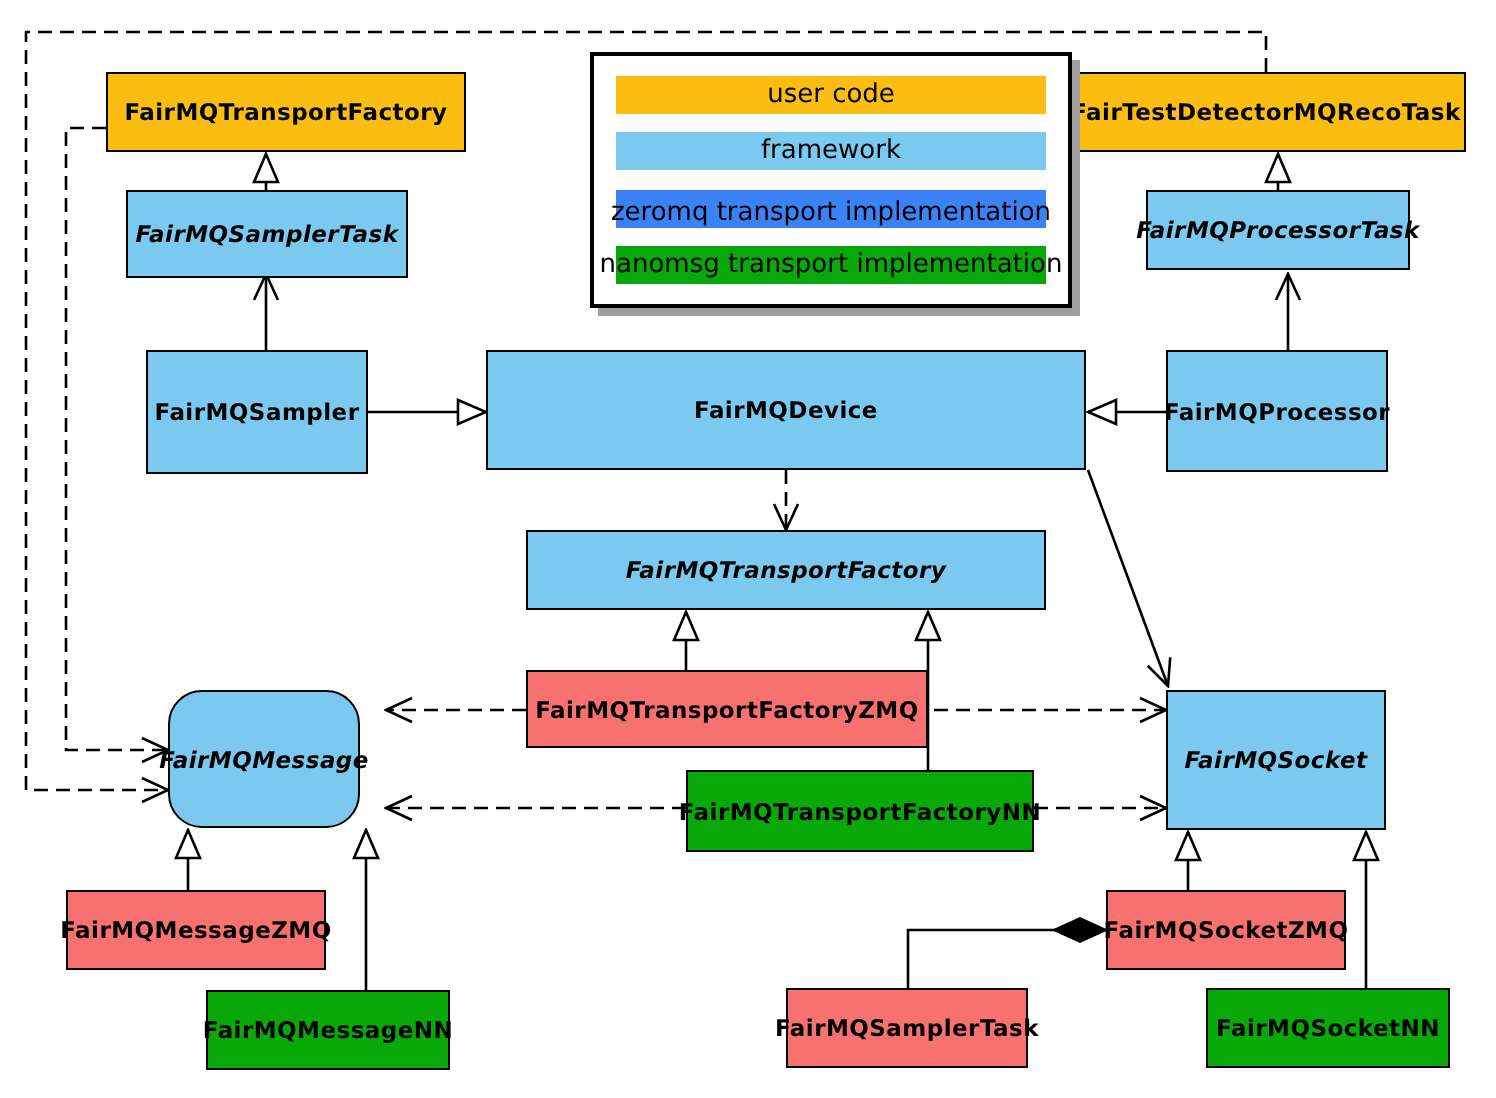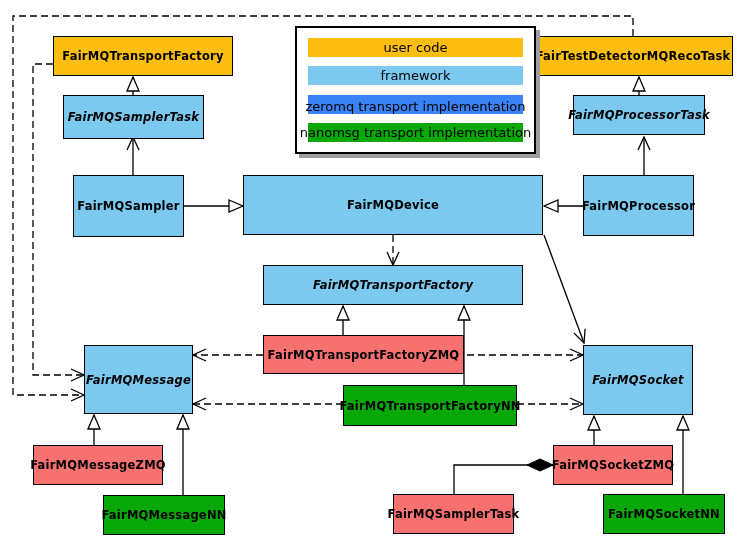--- a/index.html
+++ b/index.html
@@ -116,21 +116,21 @@
       </div>
       <div class="node abstract" style="left: 263px; top: 265px; width: 260px; height: 40px; background: rgb(124, 201, 239);">
         <span>FairMQTransportFactory</span>
       </div>
       <div class="node" style="left: 263px; top: 335px; width: 201px; height: 39px; background: rgb(248, 113, 113);">
         <span>FairMQTransportFactoryZMQ</span>
       </div>
       <div class="node" style="left: 343px; top: 385px; width: 174px; height: 41px; background: rgb(7, 168, 7);">
         <span>FairMQTransportFactoryNN</span>
       </div>
-      <div class="node abstract" style="left: 84px; top: 345px; width: 109px; height: 69px; background: rgb(124, 201, 239);">
+      <div class="node abstract" style="left: 84px; top: 345px; width: 96px; height: 69px; background: rgb(124, 201, 239); border-radius: 17px;">
         <span>FairMQMessage</span>
       </div>
       <div class="node abstract" style="left: 583px; top: 345px; width: 110px; height: 70px; background: rgb(124, 201, 239);">
         <span>FairMQSocket</span>
       </div>
       <div class="node" style="left: 33px; top: 445px; width: 130px; height: 40px; background: rgb(248, 113, 113);">
         <span>FairMQMessageZMQ</span>
       </div>
       <div class="node" style="left: 103px; top: 495px; width: 122px; height: 40px; background: rgb(7, 168, 7);">
         <span>FairMQMessageNN</span>

